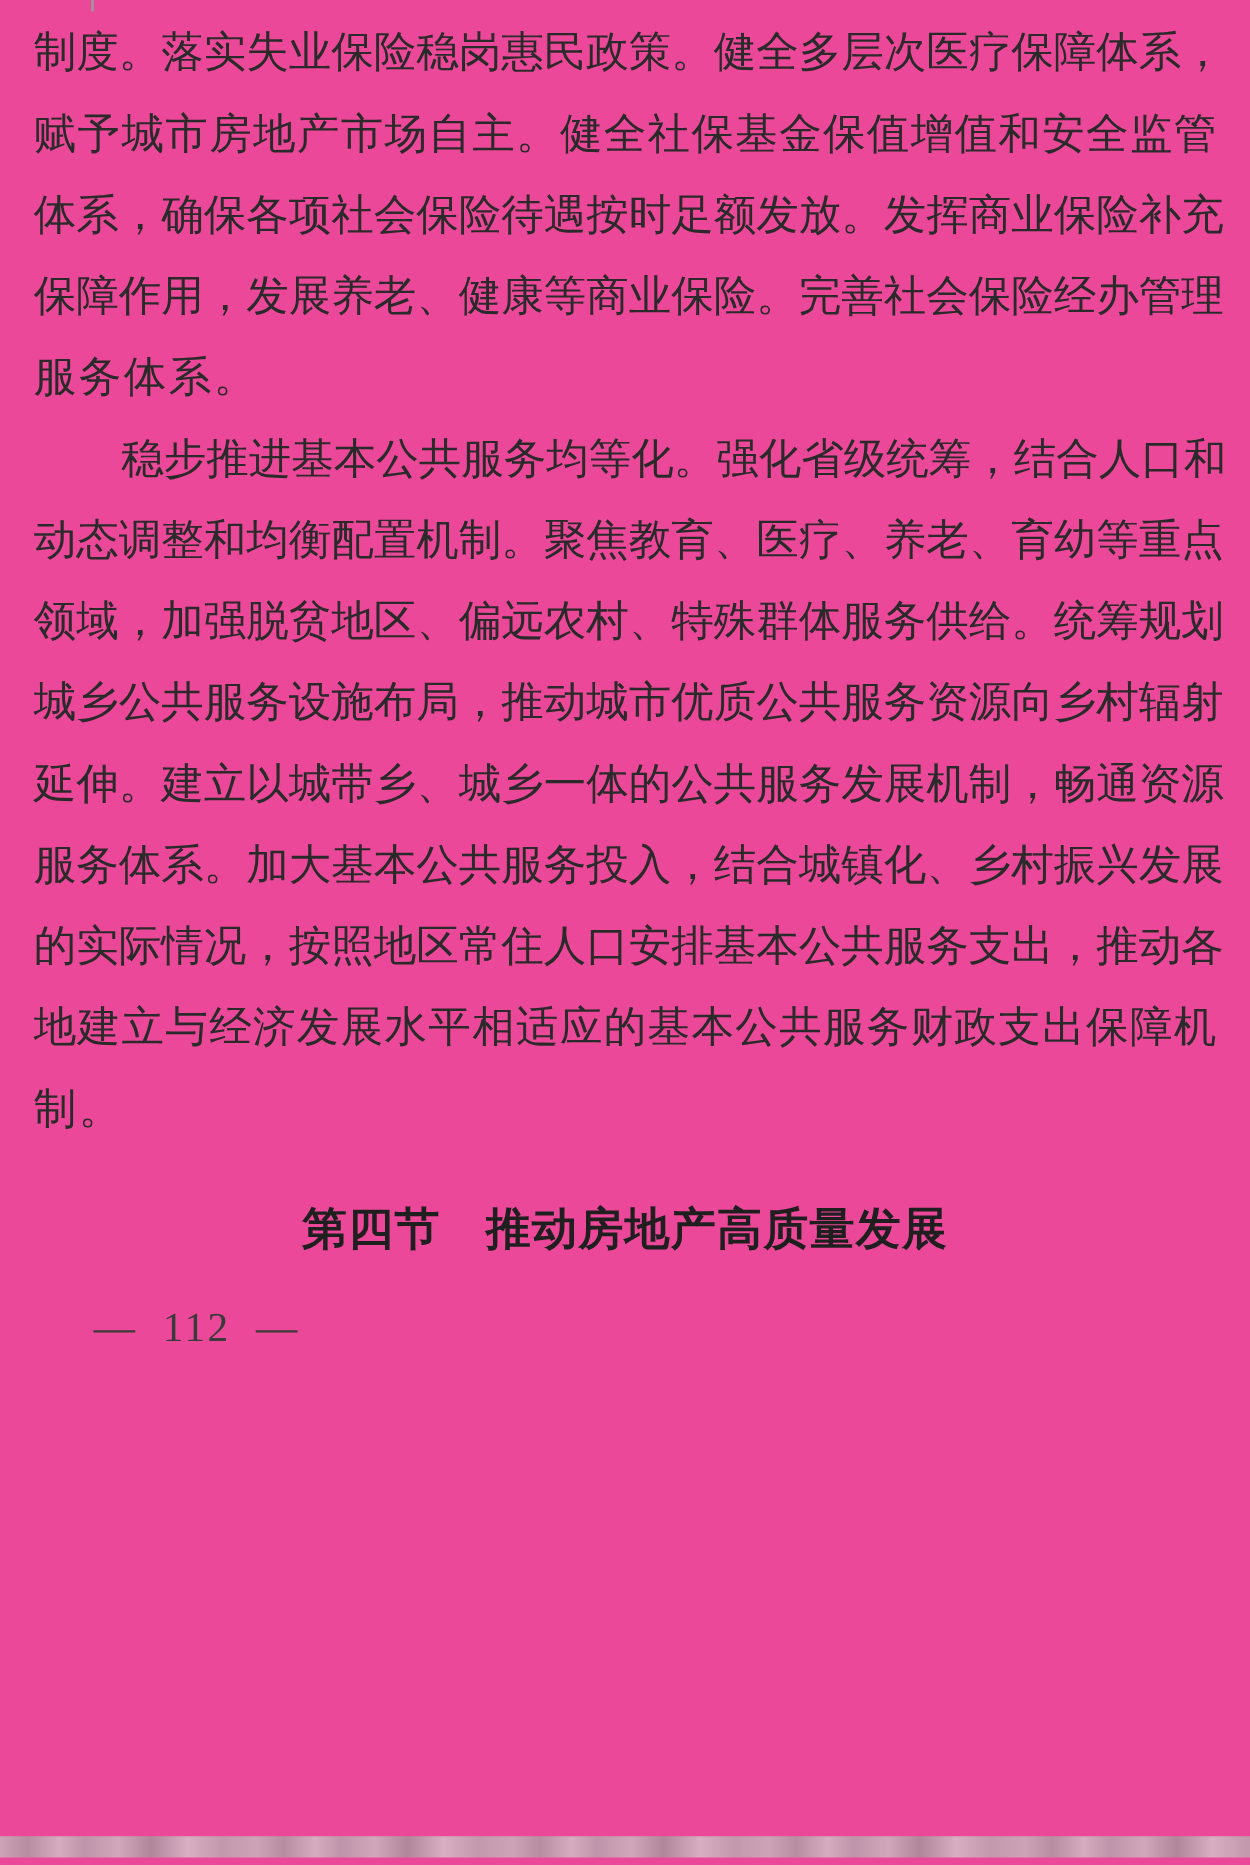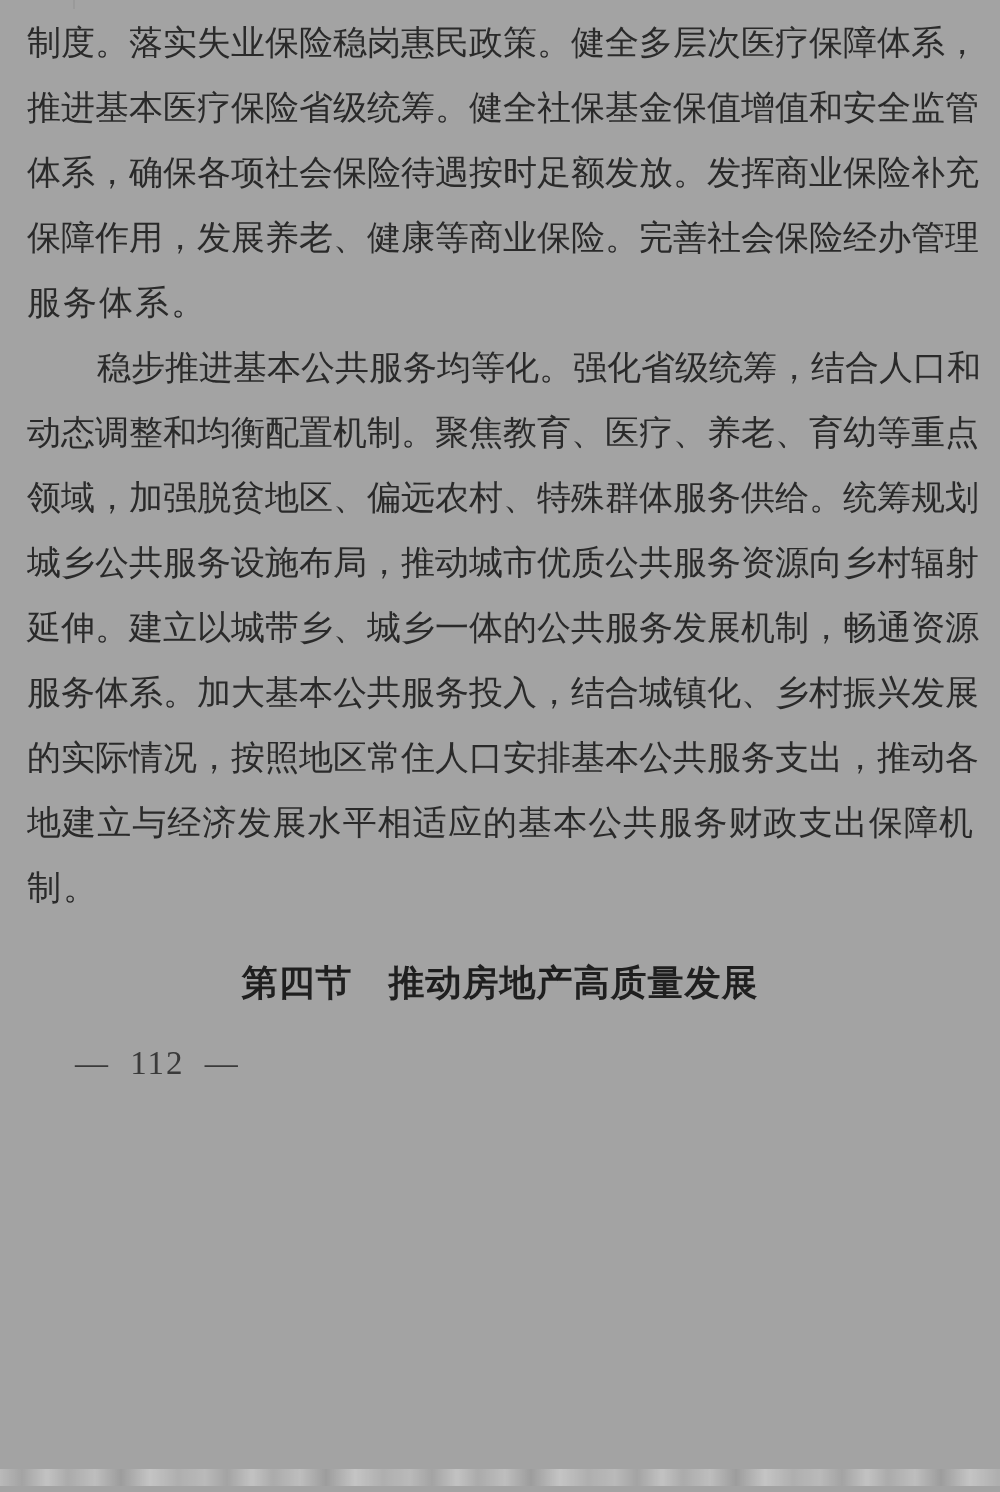--- a/index.html
+++ b/index.html
@@ -5,21 +5,21 @@
   html, body {
     margin: 0;
     padding: 0;
     background: #ffffff;
   }
   .page {
     position: relative;
     width: 1000px;
     height: 1492px;
     margin: 0 auto;
-    background: #a3a3a3;
+    background: #ec4899;
     overflow: hidden;
     font-family: "Liberation Serif", "DejaVu Serif", serif;
     color: #2a2a2a;
   }
   .textblock {
     padding: 10px 27px 0 27px;
   }
   .line {
     height: 65px;
     line-height: 65px;
@@ -90,21 +90,21 @@
 </head>
 <body>
 
 <div class="page">
   <div class="scan-tick"></div>
 
   <div class="textblock">
 
     <div>
       <div class="line">制度。落实失业保险稳岗惠民政策。健全多层次医疗保障体系，</div>
-      <div class="line">推进基本医疗保险省级统筹。健全社保基金保值增值和安全监管</div>
+      <div class="line">赋予城市房地产市场自主。健全社保基金保值增值和安全监管</div>
       <div class="line">体系，确保各项社会保险待遇按时足额发放。发挥商业保险补充</div>
       <div class="line">保障作用，发展养老、健康等商业保险。完善社会保险经办管理</div>
       <div class="line para-end">服务体系。</div>
     </div>
 
     <div>
       <div class="line indent">
         <span class="lead-bold">稳步推进基本公共服务均等化。</span><span>强化省级统筹，结合人口和</span>
       </div>
       <div class="line">动态调整和均衡配置机制。聚焦教育、医疗、养老、育幼等重点</div>

